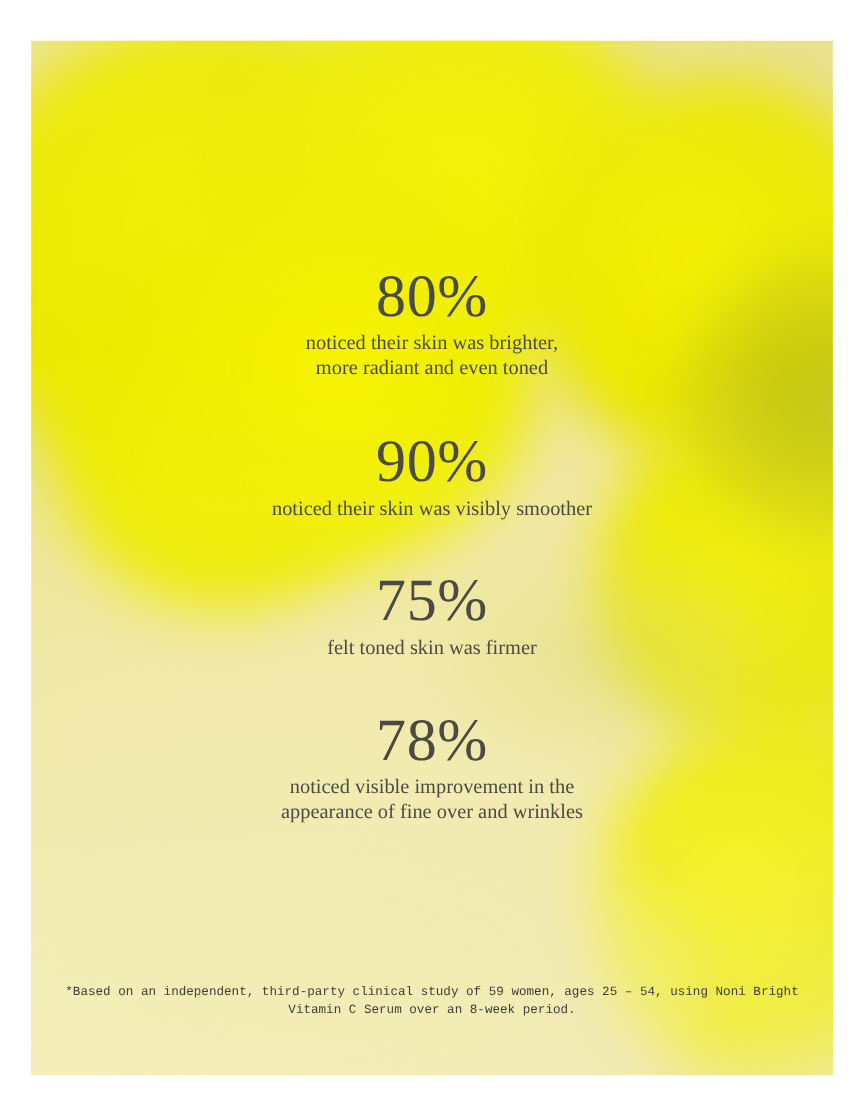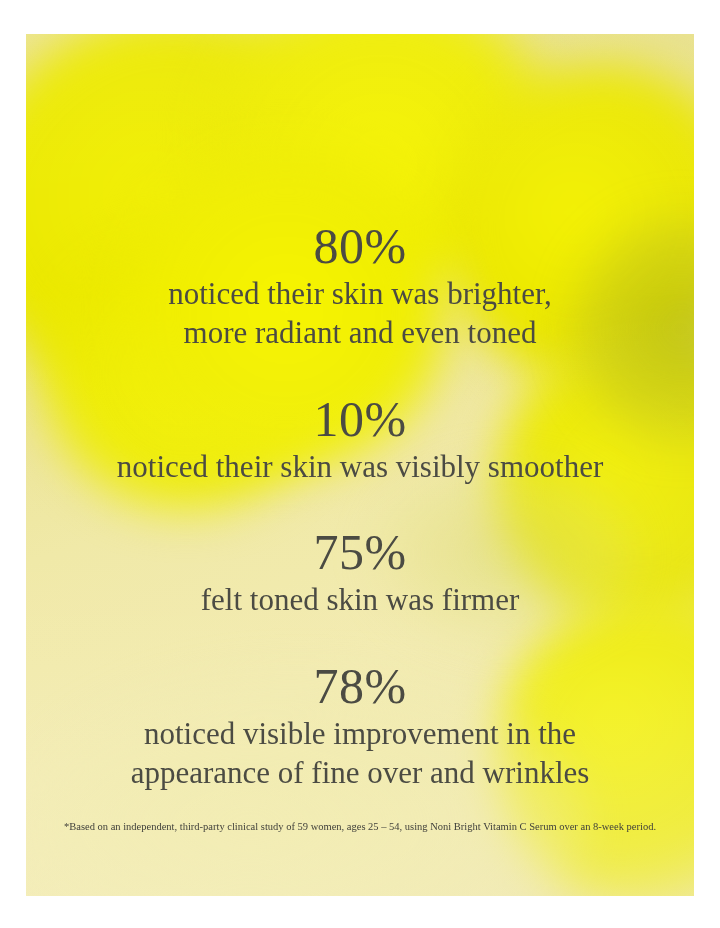--- a/index.html
+++ b/index.html
@@ -116,35 +116,35 @@
     font-family: "Liberation Serif", serif;
     font-size: 50px;
     line-height: 1.06;
     letter-spacing: 0.5px;
     color: #4b4b43;
     font-weight: 400;
   }
   .stat-desc {
     display: block;
     font-family: "Liberation Serif", serif;
-    font-size: 31px;
+    font-size: 17px;
     line-height: 1.25;
     color: #4b4b43;
     font-weight: 400;
     margin-top: 2px;
     padding: 0 40px;
   }
 
   .footnote {
     position: absolute;
     left: 0;
     top: 786px;
     width: 668px;
     text-align: center;
-    font-family: Liberation Serif, serif;
+    font-family: Liberation Mono, monospace;
     font-size: 10.5px;
     line-height: 1.4;
     color: #3f3f3a;
     padding: 0 18px;
     box-sizing: border-box;
   }
 </style>
 </head>
 <body>
 
@@ -165,21 +165,21 @@
 
     <div class="stats">
 
       <div class="stat">
         <span class="stat-value">80%</span>
         <span class="stat-desc" style="white-space:pre-line;">noticed their skin was brighter,
 more radiant and even toned</span>
       </div>
 
       <div class="stat">
-        <span class="stat-value">10%</span>
+        <span class="stat-value">90%</span>
         <span class="stat-desc" style="white-space:pre-line;font-family:Liberation Serif, serif;">noticed their skin was visibly smoother</span>
       </div>
 
       <div class="stat">
         <span class="stat-value">75%</span>
         <span class="stat-desc" style="white-space:pre-line;">felt toned skin was firmer</span>
       </div>
 
       <div class="stat">
         <span class="stat-value">78%</span>

